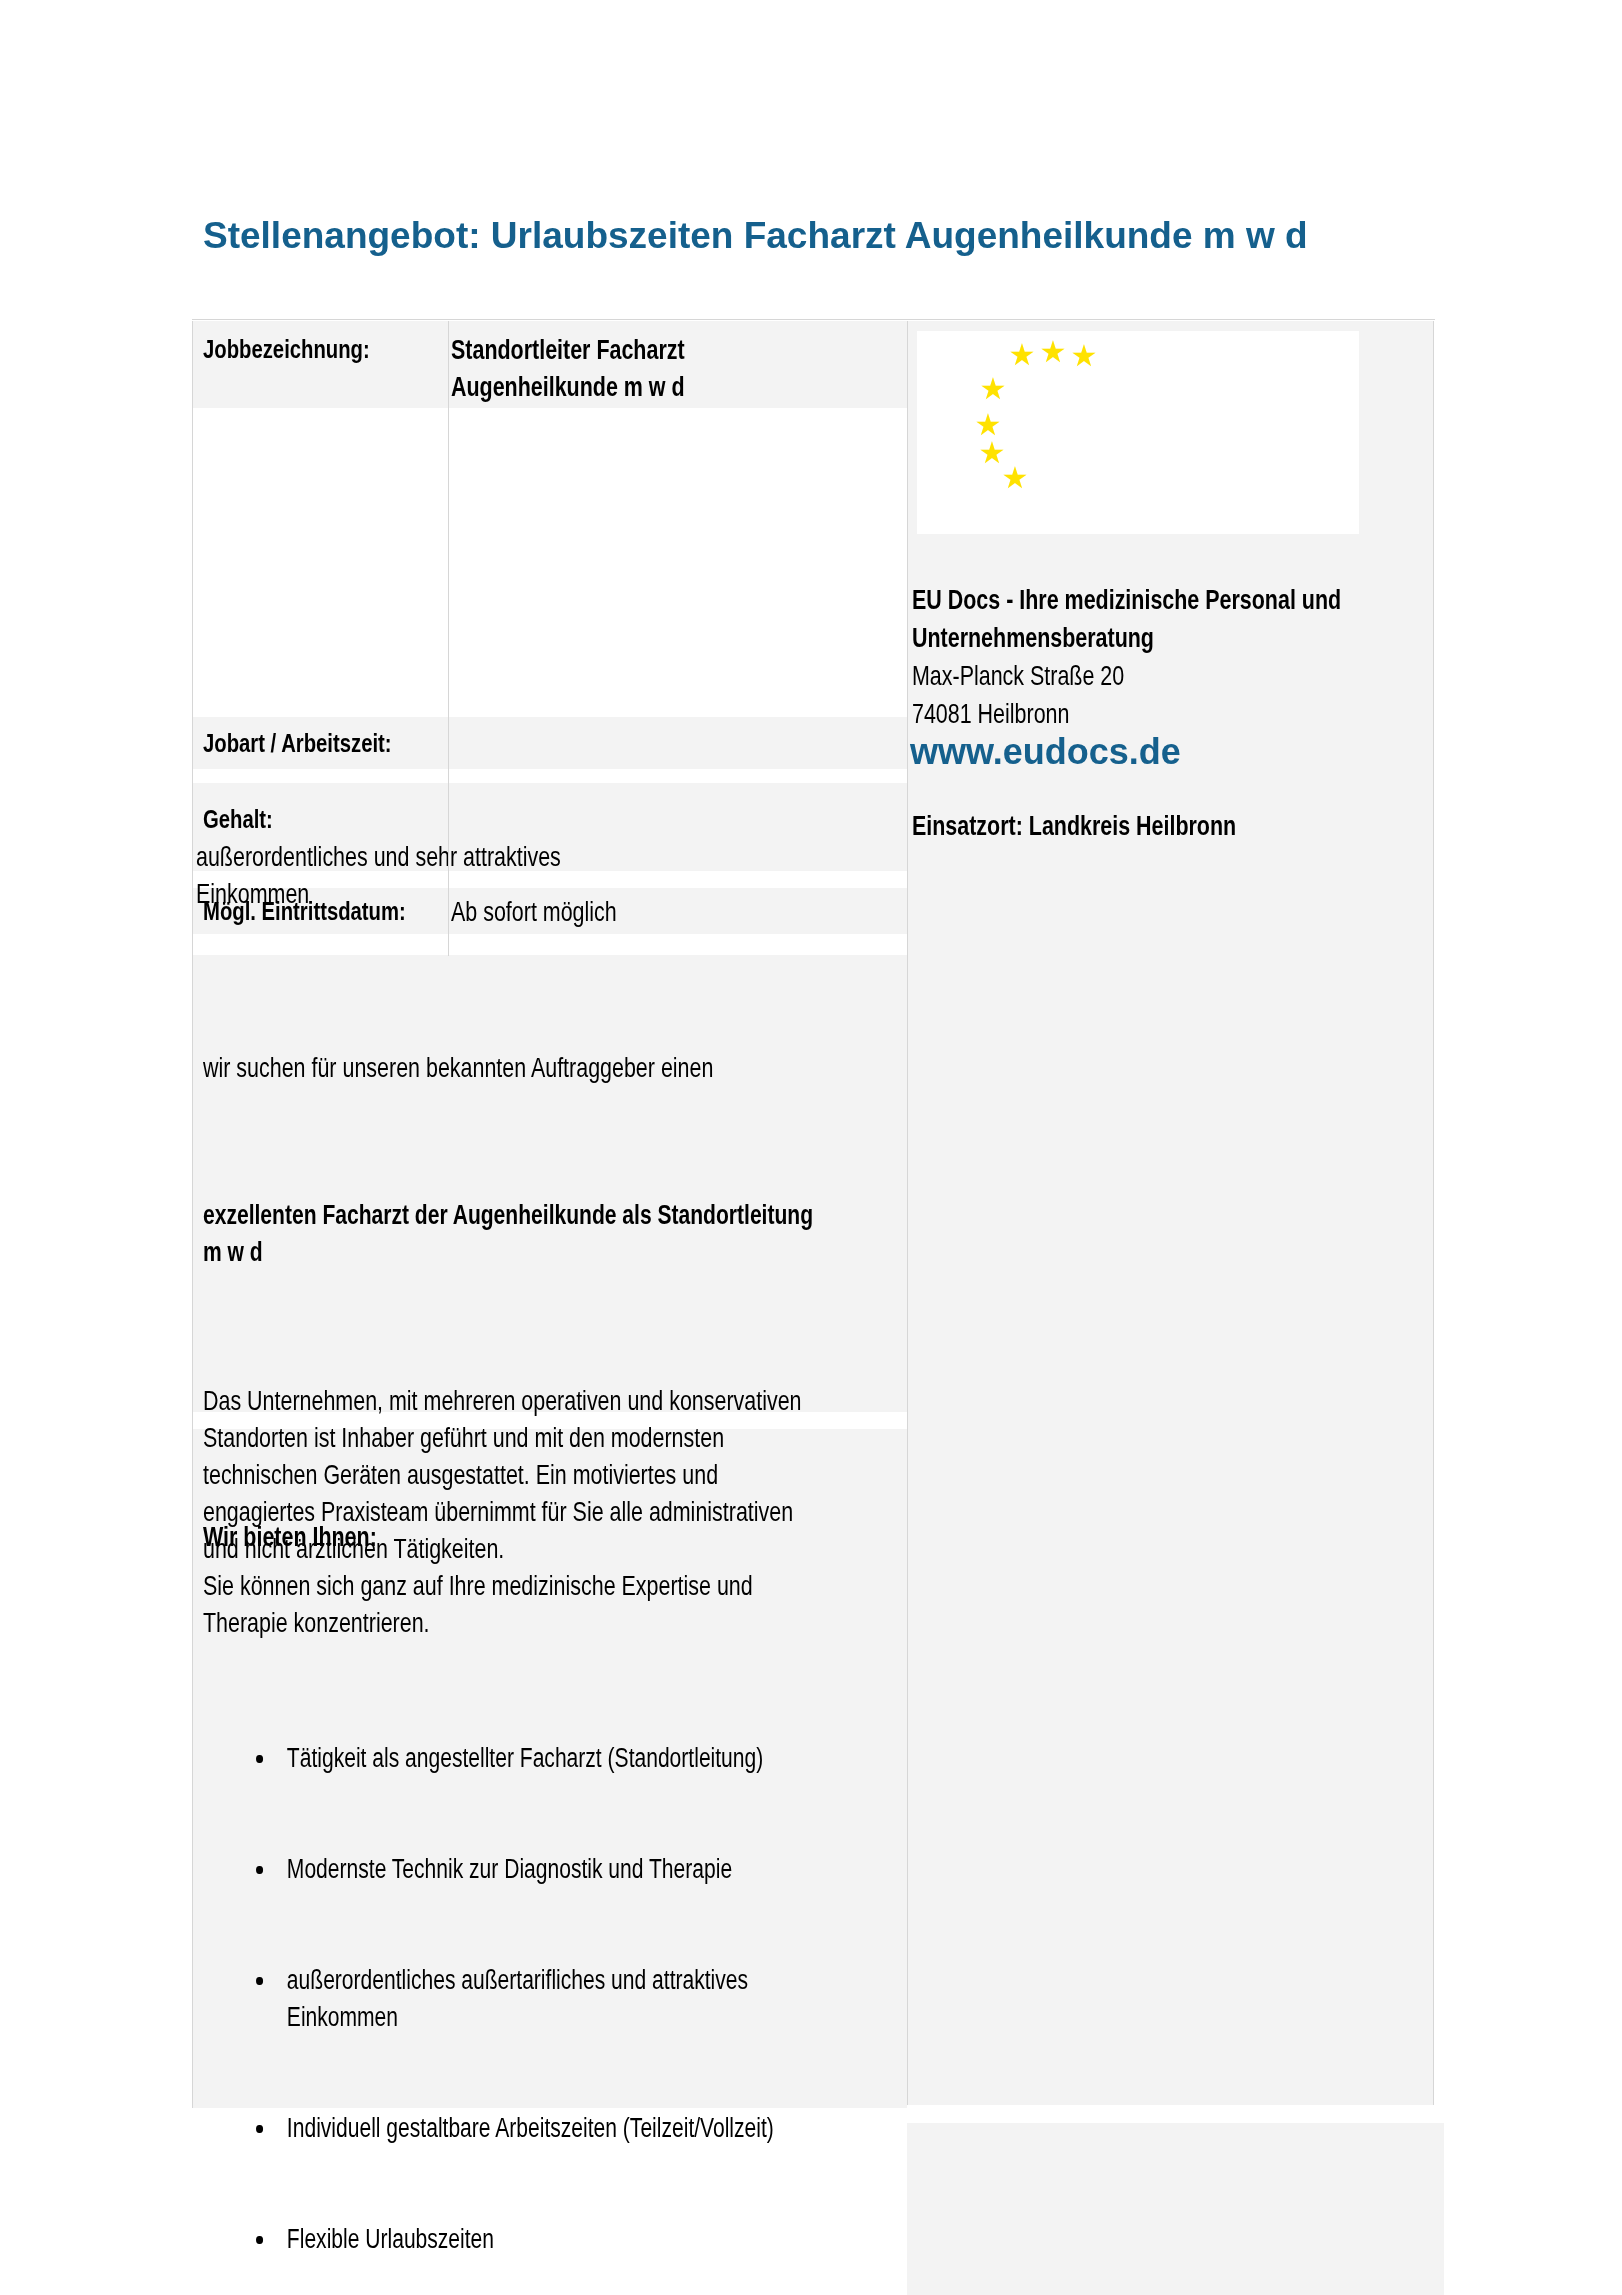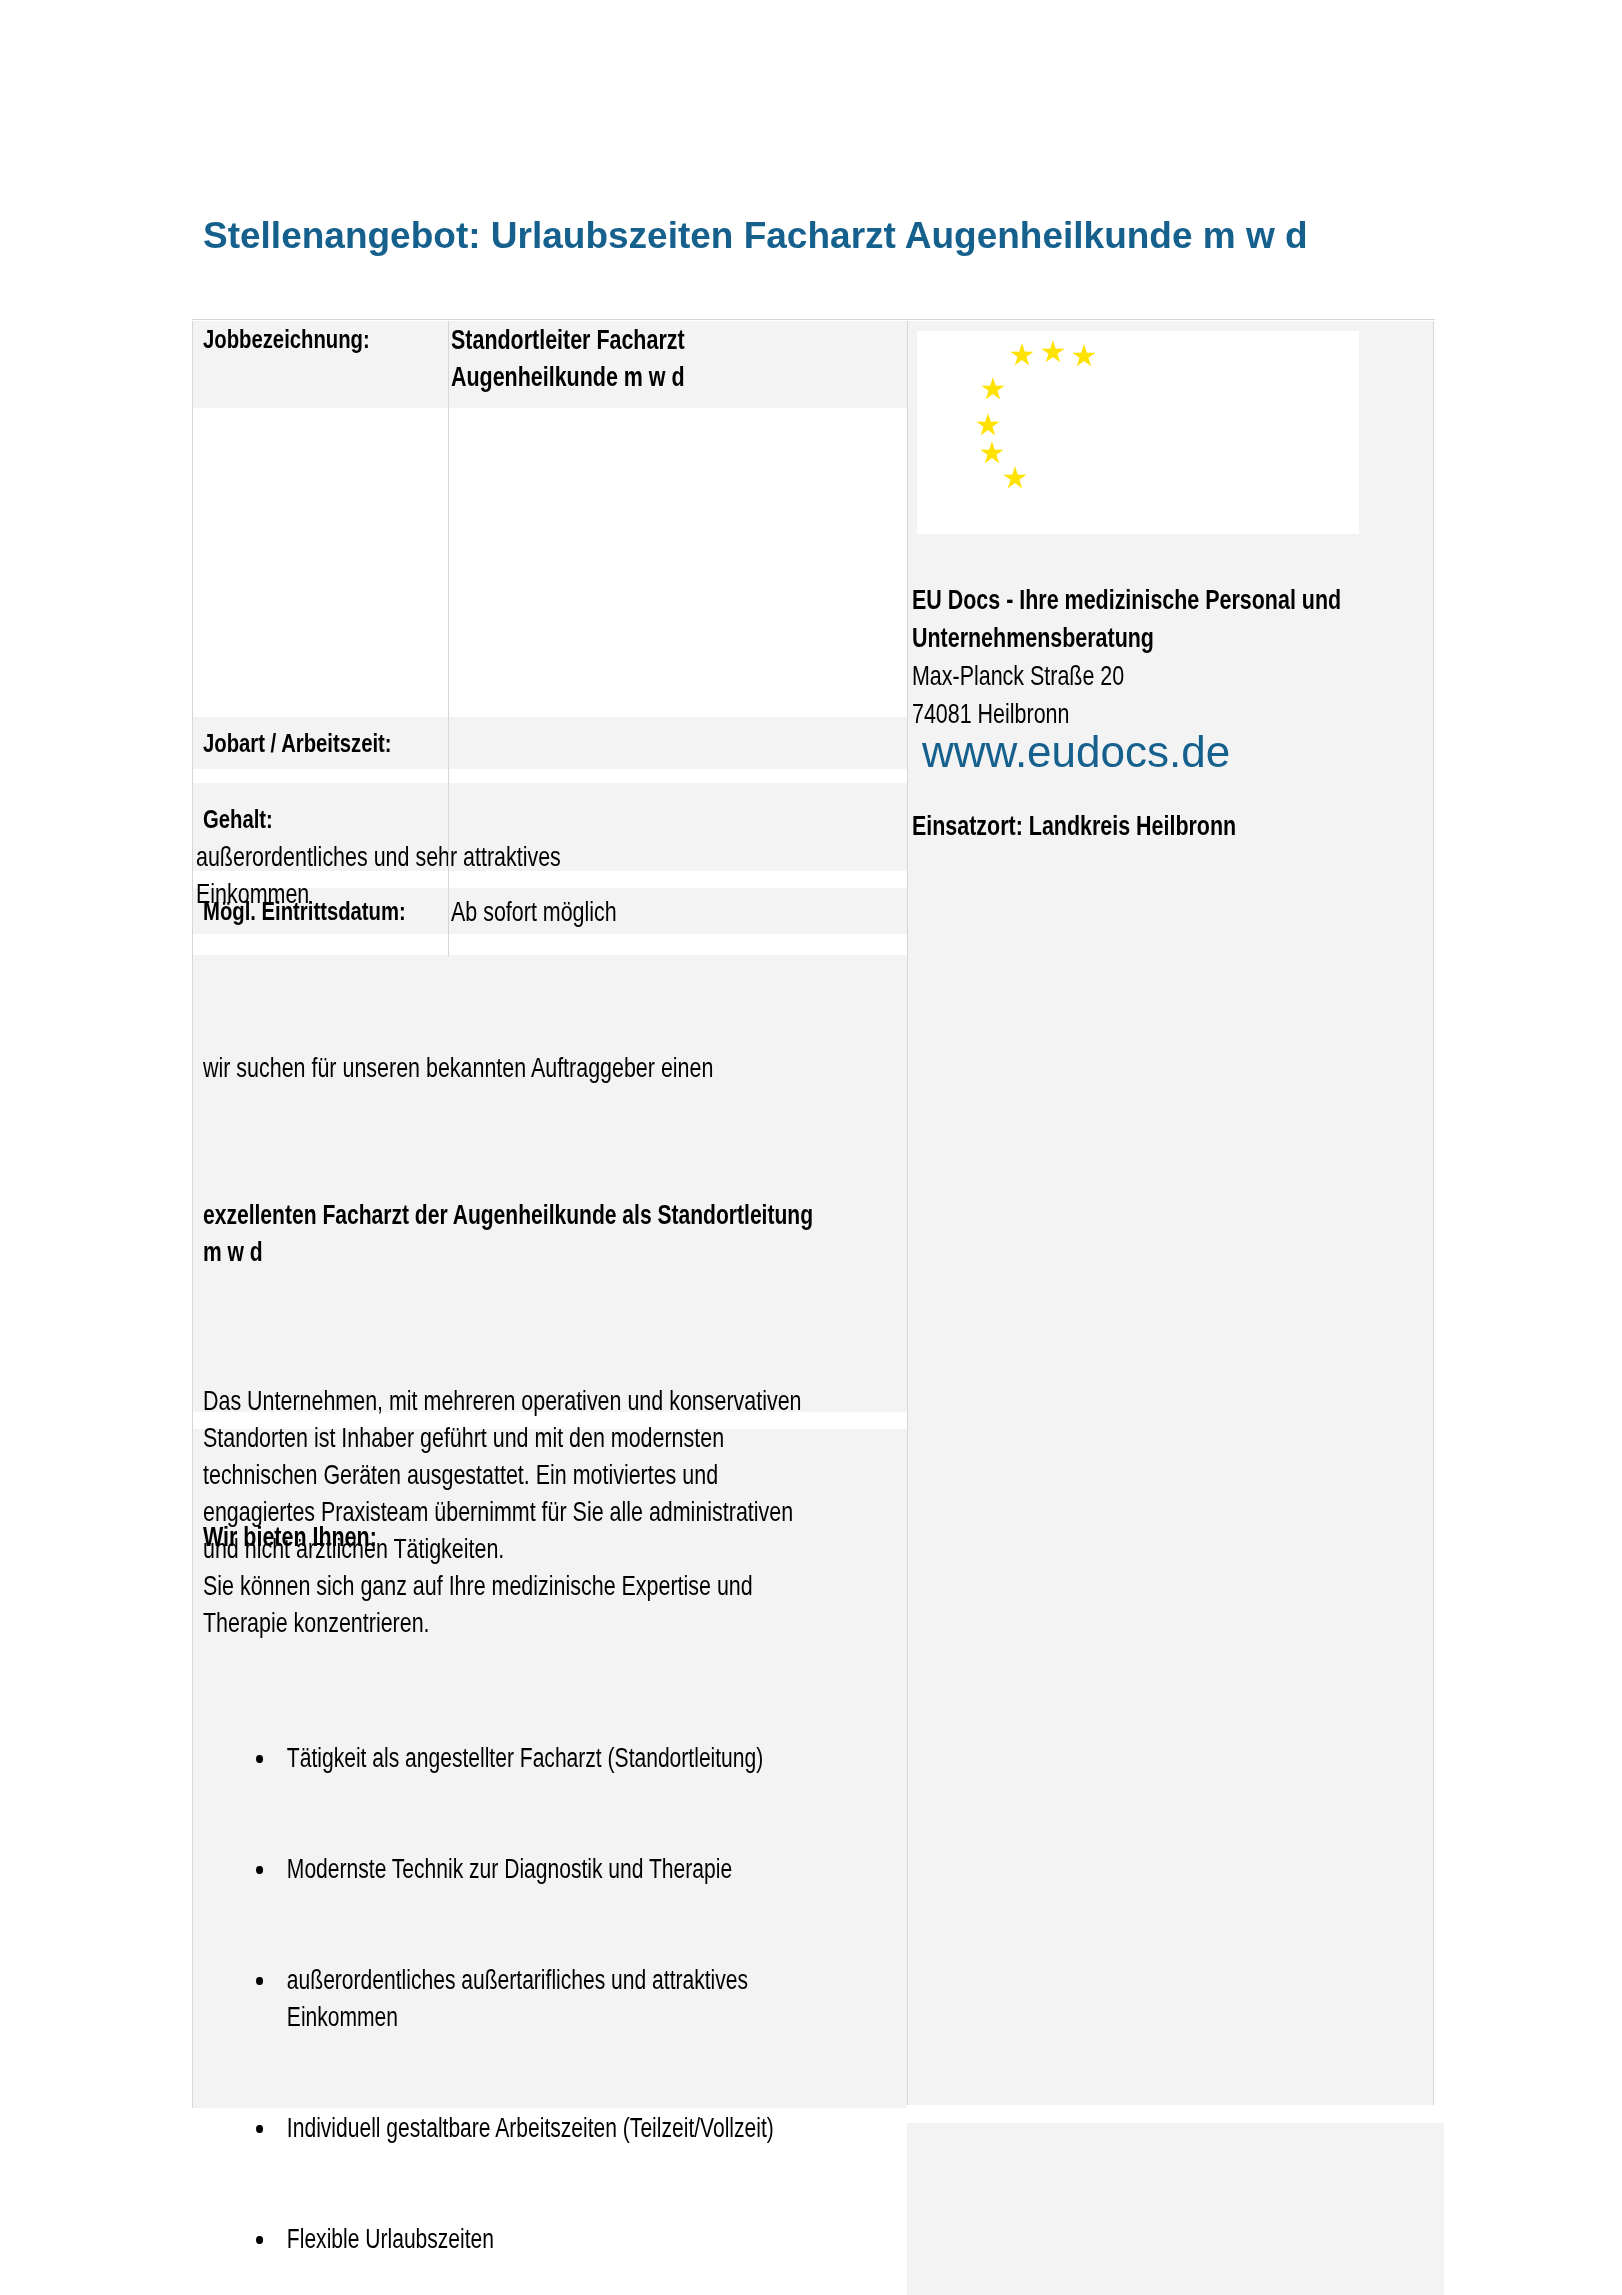--- a/index.html
+++ b/index.html
@@ -62,21 +62,21 @@
   .bold { font-weight:bold; }
   
   .row {
     display:flex; align-items:flex-start;
     background:var(--row_gray);
     box-sizing:border-box;
   }
   .cell-label { width:255px; flex:none; padding-left:9.8px; box-sizing:border-box; }
   .cell-label .cond { font-size:26px; font-weight:bold; }
   .cell-value { flex:1; padding-left:3.3px; box-sizing:border-box; }
-  .r1      { height:87px; padding-top:0;justify-content:space-between; }
+  .r1      { height:87px; padding-top:10px;justify-content:space-between; }
   .rEmpty  { height:309px; background:transparent; }
   .rJobart { height:52px;  padding-top:7.9px; }
   .rGehalt { height:88px; padding-top:18.3px; margin-top:13.7px;flex-direction:column; }
   .rMoegl  { height:46px;  padding-top:5.2px;  margin-top:17px; }
   
   .tblock {
     background:var(--row_gray);
     box-sizing:border-box;
     padding:19.6px 0 0 9.8px;
   }
@@ -124,24 +124,25 @@
     white-space:pre;
   }
   .cond-r {
     transform:scaleX(0.78); transform-origin:0 0;
     white-space:pre; line-height:38px; font-size:27.5px;
     margin-left:3.9px;
   }
   .company-name { margin-top:47px; font-weight:bold; }
   .company-site {
     display:block;
-    margin:0 0 0 14px;
-    font-size:44px; line-height:38px;
+    margin:0 0 0 2px;
+    font-size:36px; line-height:38px;
     color:var(--link_blue); text-decoration:none;
     white-space:pre;
+    font-weight:bold;
   }
   .einsatzort { margin-top:36px; font-weight:bold; }
 </style>
 </head>
 <body>
 
 <div class="page">
 
   <h1 class="title">Stellenangebot: Urlaubszeiten Facharzt Augenheilkunde m w d</h1>
 

